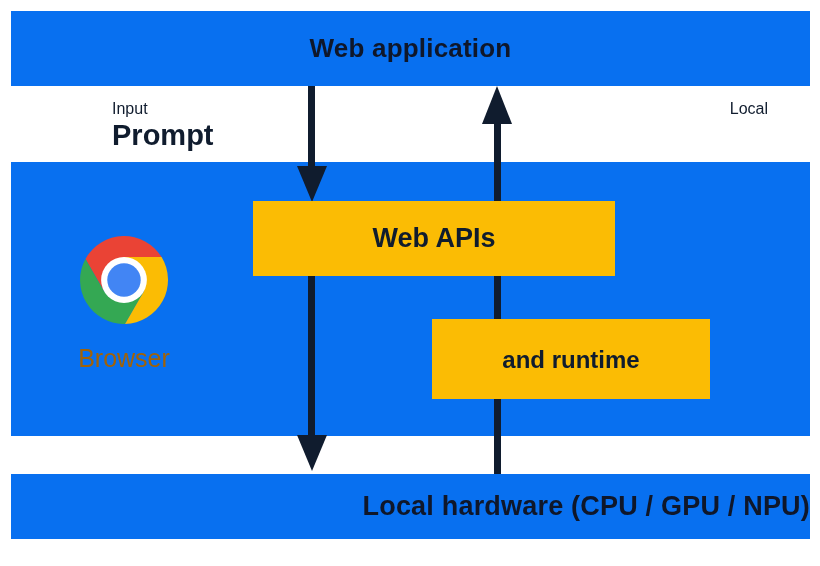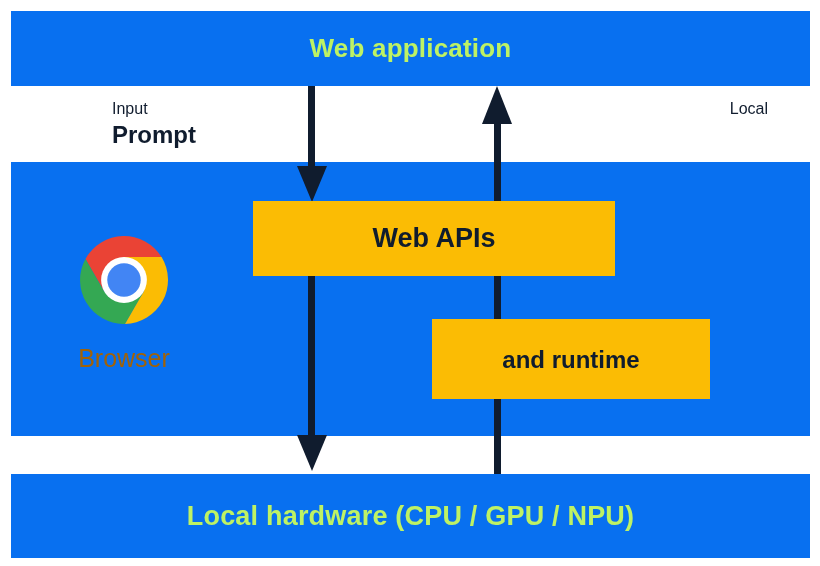--- a/index.html
+++ b/index.html
@@ -16,34 +16,34 @@
     overflow: hidden;
   }
   .band {
     position: absolute;
     left: 11px;
     width: 799px;
     background: var(--blue, #0870F0);
   }
   .top-bar    { top: 11px;  height: 75px; z-index: 1; display: flex; align-items: center; justify-content: center; }
   .middle-band{ top: 162px; height: 274px; z-index: 0; }
-  .bottom-bar { top: 474px; height: 84px; z-index: 1; display: flex; align-items: center; justify-content: center; }
+  .bottom-bar { top: 474px; height: 65px; z-index: 1; display: flex; align-items: center; justify-content: flex-end; }
   .bar-label {
-    color: #bef264;
+    color: #0f172a;
     font-size: 26px;
     font-weight: 700;
     letter-spacing: 0.2px;
   }
   .bottom-bar .bar-label { font-size: 27px; }
 
   .io-label { position: absolute; z-index: 2; color: var(--navy, #101C2E); }
   .input-label  { left: 112px; top: 97px; text-align: left; }
   .output-label { right: 52px; top: 97px; text-align: right; }
   .io-line1 { font-size: 16px; font-weight: 400; line-height: 24px; }
-  .io-line2 { font-size: 24px; font-weight: 700; line-height: 28px; }
+  .io-line2 { font-size: 29px; font-weight: 700; line-height: 28px; }
 
   
   .arrow-line {
     position: absolute;
     width: 7px;
     background: var(--navy, #101C2E);
     z-index: 2;
   }
   .down-line-1 { left: 308px; top: 86px;  height: 81px; }
   .down-line-2 { left: 308px; top: 276px; height: 159px; }

